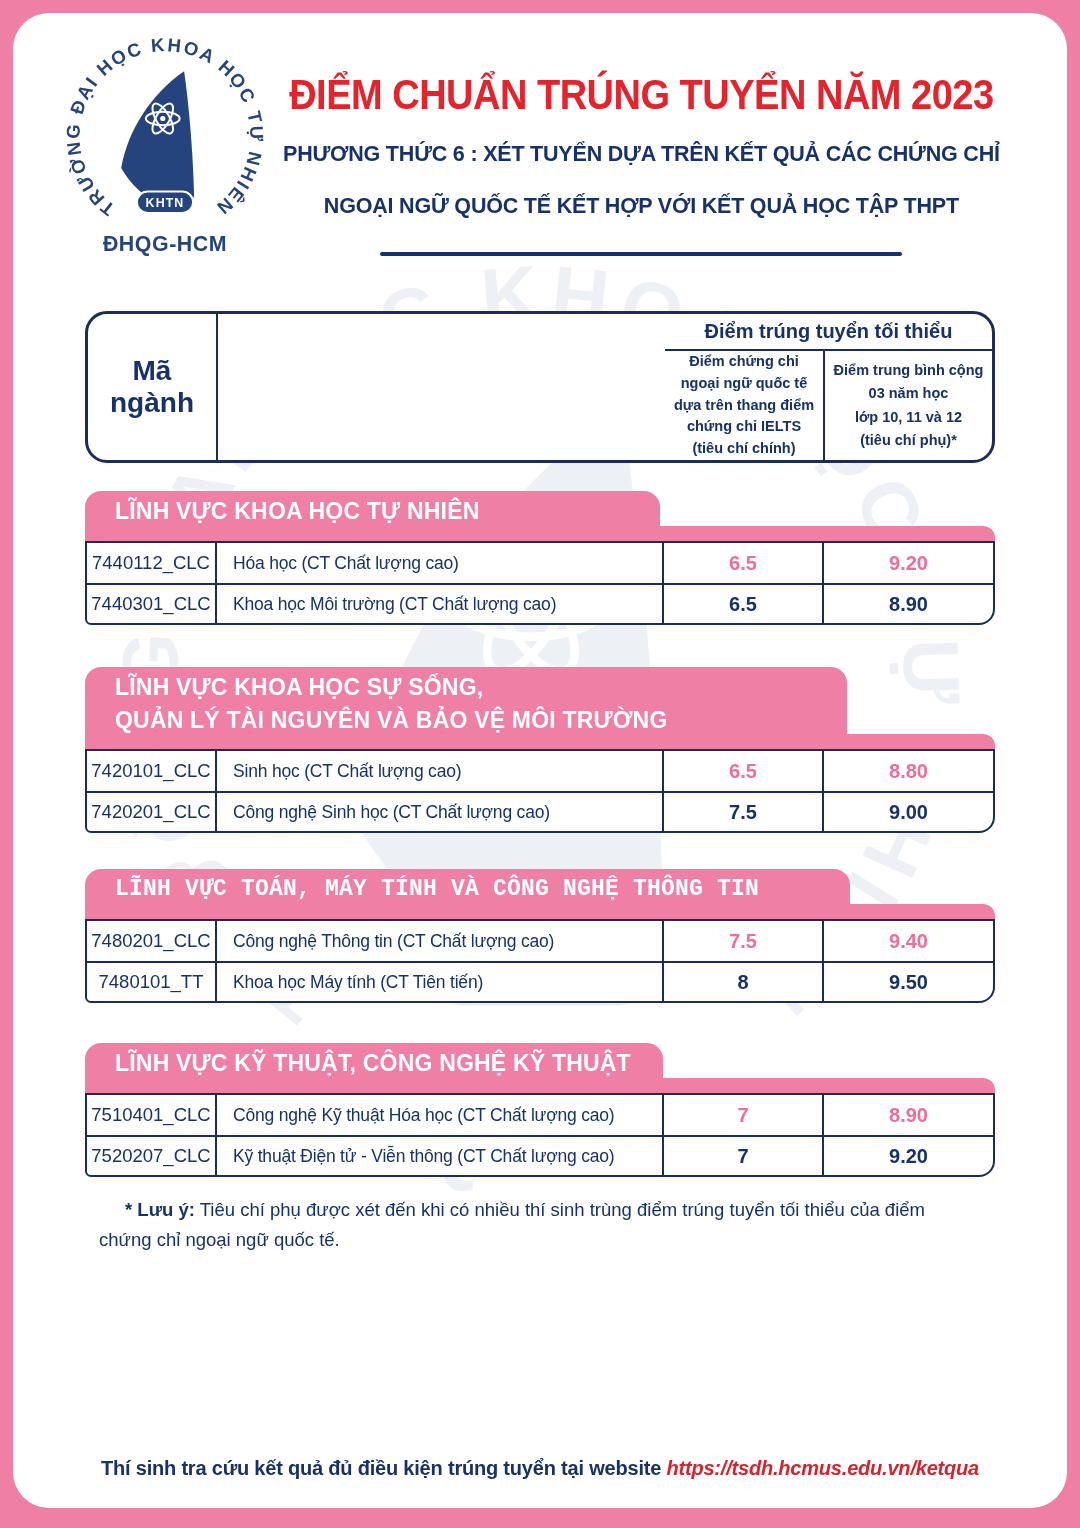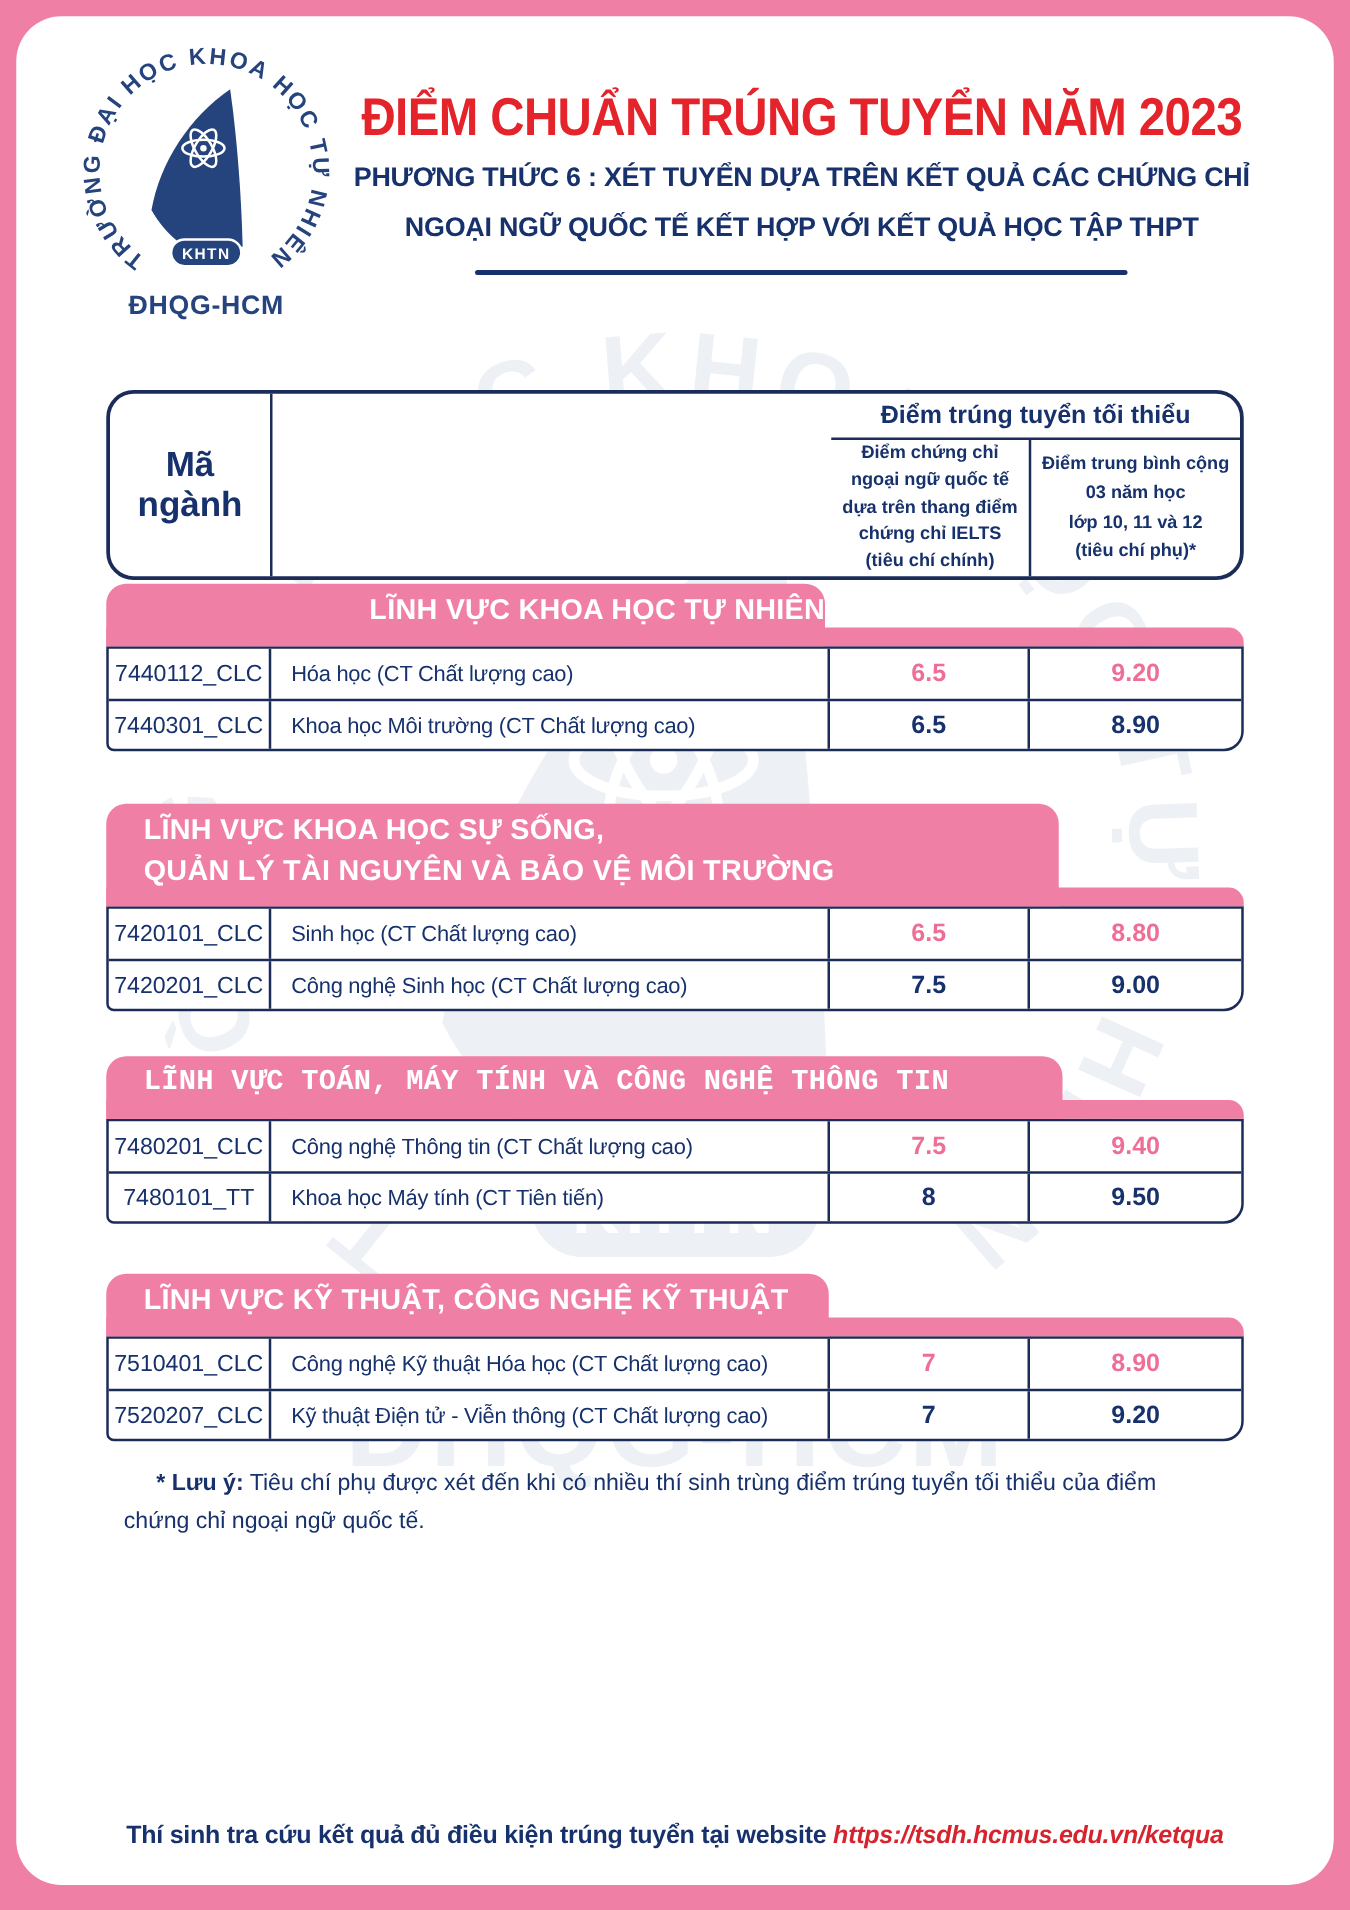--- a/index.html
+++ b/index.html
@@ -25,21 +25,21 @@
   }
   .watermark{
     position:absolute;left:25px;top:250px;width:1005px;height:958px;
     opacity:0.075;pointer-events:none;z-index:0;
   }
   .content{position:relative;z-index:1;padding:24px 72px 0 72px;height:100%;}
 
   
   .header{display:flex;align-items:flex-start;margin-left:-38px;}
   .logo-box{flex:0 0 236px;}
-  .titles{flex:1;display:flex;flex-direction:column;align-items:center;padding-top:34px;}
+  .titles{flex:1;display:flex;flex-direction:column;align-items:center;padding-top:34px;gap:12px;}
   .main-title{
     color:var(--red);font-size:38px;font-weight:bold;letter-spacing:-0.5px;
     white-space:nowrap;margin-bottom:16px;transform:scaleY(1.12);transform-origin:top center;
   }
   .subtitle{
     color:var(--navy);font-size:21.5px;font-weight:bold;letter-spacing:-0.2px;
     white-space:nowrap;margin-bottom:15px;
   }
   .title-underline{width:522px;height:4px;background:var(--navy);margin-top:6px;border-radius:2px;}
 
@@ -51,21 +51,21 @@
   }
   .th{display:flex;align-items:center;justify-content:center;text-align:center;font-weight:bold;color:var(--navy);}
   .th-code{grid-row:1/3;grid-column:1;border-right:2.5px solid var(--navy-border);font-size:28px;}
   .th-major{grid-row:1/3;grid-column:2;border-right:2.5px solid var(--navy-border);font-size:21px;}
   .th-group{grid-row:1;grid-column:3/5;border-bottom:2.5px solid var(--navy-border);font-size:20px;}
   .th-ielts{grid-row:2;grid-column:3;border-right:2.5px solid var(--navy-border);font-size:14.5px;line-height:1.5;white-space:pre-line;}
   .th-gpa{grid-row:2;grid-column:4;font-size:14.5px;line-height:1.6;white-space:pre-line;}
 
   
   .section{position:relative;}
-  .s1{margin-top:3px;text-align:right;}
+  .s1{margin-top:28px;}
   .s2{margin-top:42px;}
   .s3{margin-top:36px;}
   .s4{margin-top:40px;}
   .banner{position:relative;height:50px;}
   .banner.tall{height:82px;}
   .tab{
     position:absolute;left:0;top:0;height:100%;background:var(--pink);
     border-radius:16px 16px 0 0;color:#fff;font-weight:bold;font-size:23px;
     display:flex;flex-direction:column;justify-content:center;
     padding:0 0 8px 30px;line-height:1.45;letter-spacing:0.2px;white-space:nowrap;

